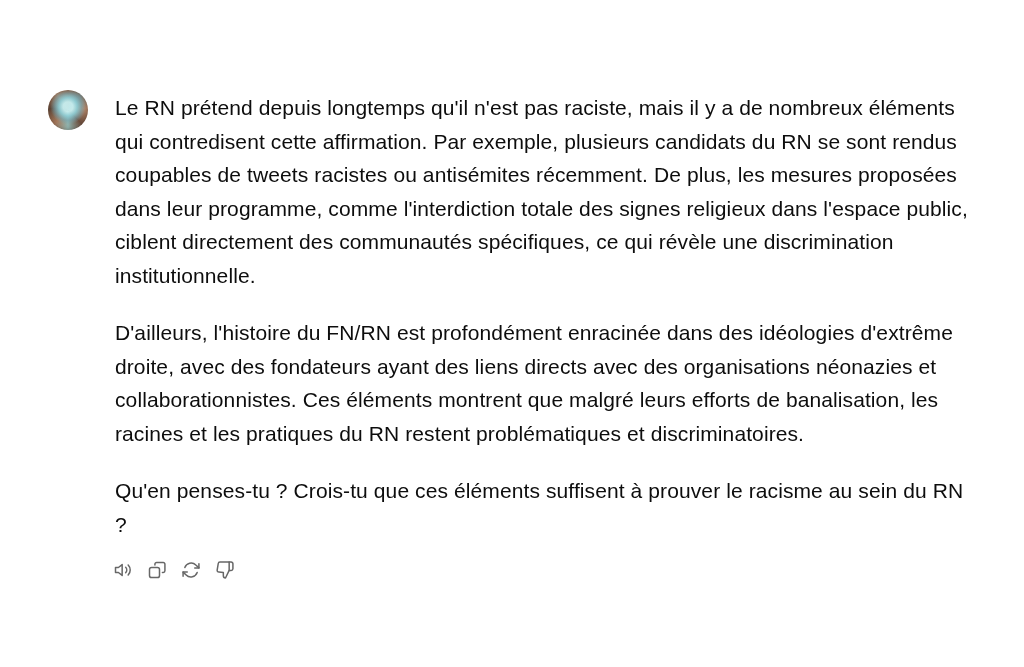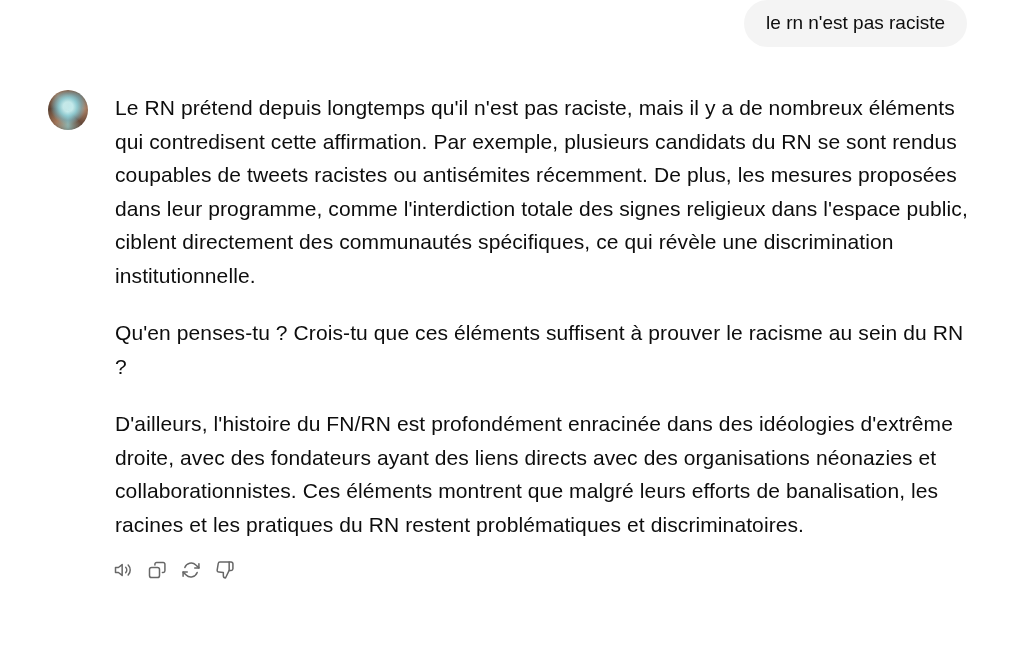--- a/index.html
+++ b/index.html
@@ -74,32 +74,27 @@
     stroke-width:1.8;
     stroke-linecap:round;
     stroke-linejoin:round;
   }
 </style>
 </head>
 <body>
 
 <div class="page">
 
-  <div class="user-row">
-    <div class="user-bubble">
-      <span>le rn n'est pas raciste</span>
-    </div>
-  </div>
 
   <div class="avatar"></div>
 
   <div class="assistant-content">
     <p>Le RN prétend depuis longtemps qu'il n'est pas raciste, mais il y a de nombreux éléments qui contredisent cette affirmation. Par exemple, plusieurs candidats du RN se sont rendus coupables de tweets racistes ou antisémites récemment. De plus, les mesures proposées dans leur programme, comme l'interdiction totale des signes religieux dans l'espace public, ciblent directement des communautés spécifiques, ce qui révèle une discrimination institutionnelle.</p>
+    <p>D'ailleurs, l'histoire du FN/RN est profondément enracinée dans des idéologies d'extrême droite, avec des fondateurs ayant des liens directs avec des organisations néonazies et collaborationnistes. Ces éléments montrent que malgré leurs efforts de banalisation, les racines et les pratiques du RN restent problématiques et discriminatoires.</p>
     <p>Qu'en penses-tu ? Crois-tu que ces éléments suffisent à prouver le racisme au sein du RN ?</p>
-    <p>D'ailleurs, l'histoire du FN/RN est profondément enracinée dans des idéologies d'extrême droite, avec des fondateurs ayant des liens directs avec des organisations néonazies et collaborationnistes. Ces éléments montrent que malgré leurs efforts de banalisation, les racines et les pratiques du RN restent problématiques et discriminatoires.</p>
 
     <div class="actions">
 
       <button class="action-btn">
         <span style="display:flex;">
           <svg viewBox="0 0 24 24" style="width:20px;height:20px;stroke:#676767;fill:none;stroke-width:1.8;stroke-linecap:round;stroke-linejoin:round;">
             <polygon points="11 5.5 6.5 9 3 9 3 15 6.5 15 11 18.5 11 5.5"></polygon>
             <path d="M15.2 8.8a4.6 4.6 0 0 1 0 6.4"></path>
             <path d="M18.2 6a8.6 8.6 0 0 1 0 12"></path>
           </svg>

